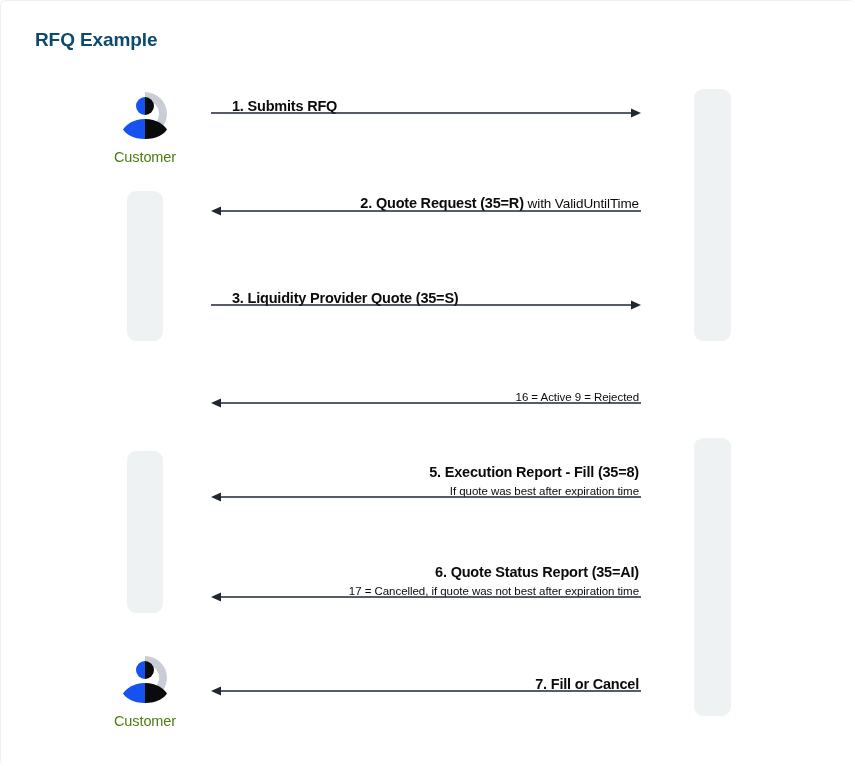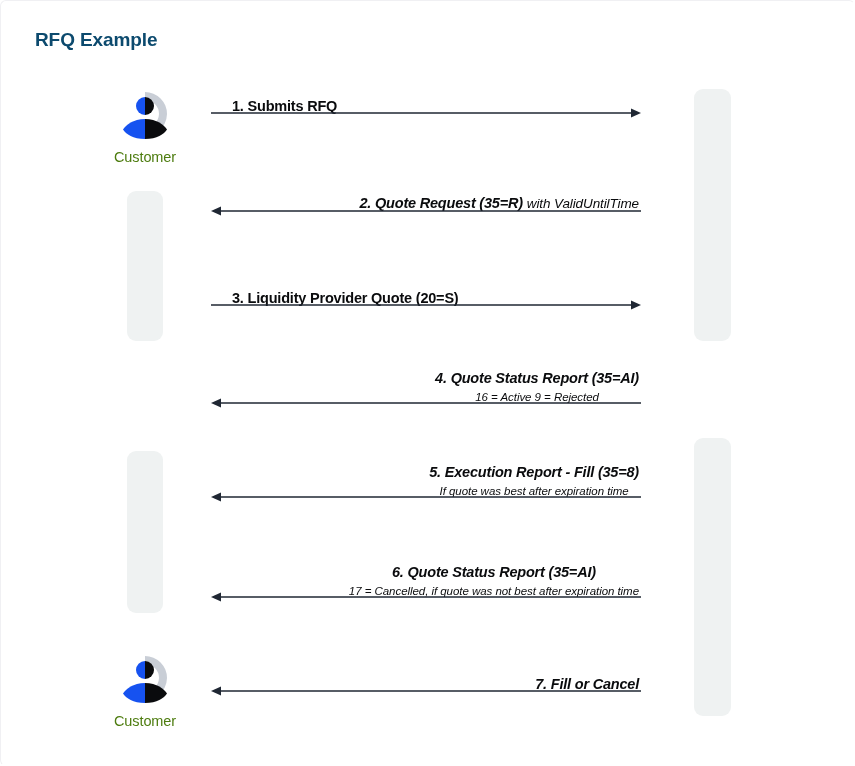--- a/index.html
+++ b/index.html
@@ -72,21 +72,21 @@
   .message {
     position: absolute;
   }
   .msg-text {
     position: absolute;
     bottom: 4px;
     white-space: nowrap;
     color: #0a0b0d;
   }
   .msg-text.align-left  { left: 10px;  text-align: left; margin-left: 11px; }
-  .msg-text.align-right { right: 2px;  text-align: center; font-style: italic; }
+  .msg-text.align-right { right: 2px;  text-align: right; }
   .msg-title {
     font-size: 14.5px;
     font-weight: bold;
     letter-spacing: -0.2px;
     line-height: 1.25;
   }
   .msg-title .plain {
     font-weight: normal;
     font-size: 13.5px;
     letter-spacing: -0.1px;
@@ -171,35 +171,31 @@
     <svg class="msg-arrow" viewBox="0 0 430 12" preserveAspectRatio="none">
       <line x1="8" y1="6" x2="430" y2="6" stroke="#1f2733" stroke-width="1.6"></line>
       <polygon points="0,6 10,10.5 10,1.5" fill="#1f2733"></polygon>
     </svg>
   </div>
 
   <div class="message" style="left:210px; top:274px; width:430px; height:36px;">
     <div class="msg-text align-left">
       <div class="msg-title">
         <span>3.</span>
-        <span>Liquidity Provider Quote (20=S)</span>
+        <span>Liquidity Provider Quote (35=S)</span>
       </div>
     </div>
     <svg class="msg-arrow" viewBox="0 0 430 12" preserveAspectRatio="none">
       <line x1="0" y1="6" x2="422" y2="6" stroke="#1f2733" stroke-width="1.6"></line>
       <polygon points="430,6 420,10.5 420,1.5" fill="#1f2733"></polygon>
     </svg>
   </div>
 
   <div class="message" style="left:210px; top:358px; width:430px; height:50px;">
     <div class="msg-text align-right">
-      <div class="msg-title">
-        <span>4.</span>
-        <span>Quote Status Report (35=AI)</span>
-      </div>
       <div class="msg-sub">16 = Active    9 = Rejected</div>
     </div>
     <svg class="msg-arrow" viewBox="0 0 430 12" preserveAspectRatio="none">
       <line x1="8" y1="6" x2="430" y2="6" stroke="#1f2733" stroke-width="1.6"></line>
       <polygon points="0,6 10,10.5 10,1.5" fill="#1f2733"></polygon>
     </svg>
   </div>
 
   <div class="message" style="left:210px; top:452px; width:430px; height:50px;">
     <div class="msg-text align-right">

